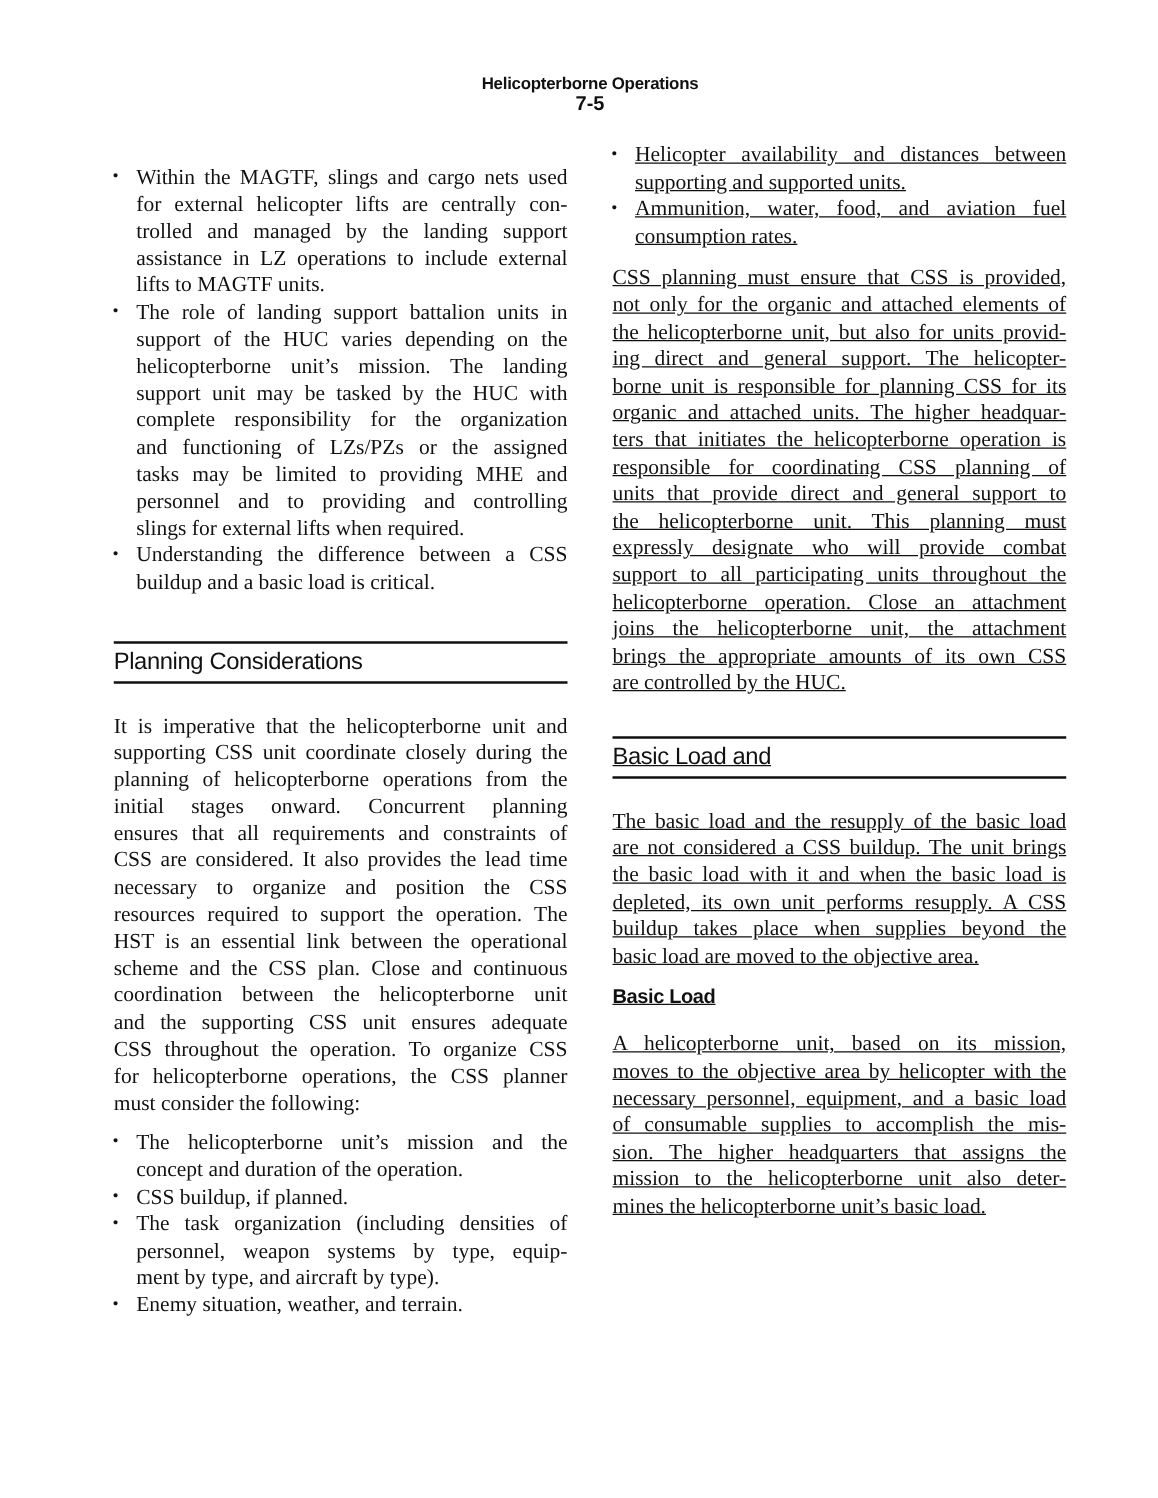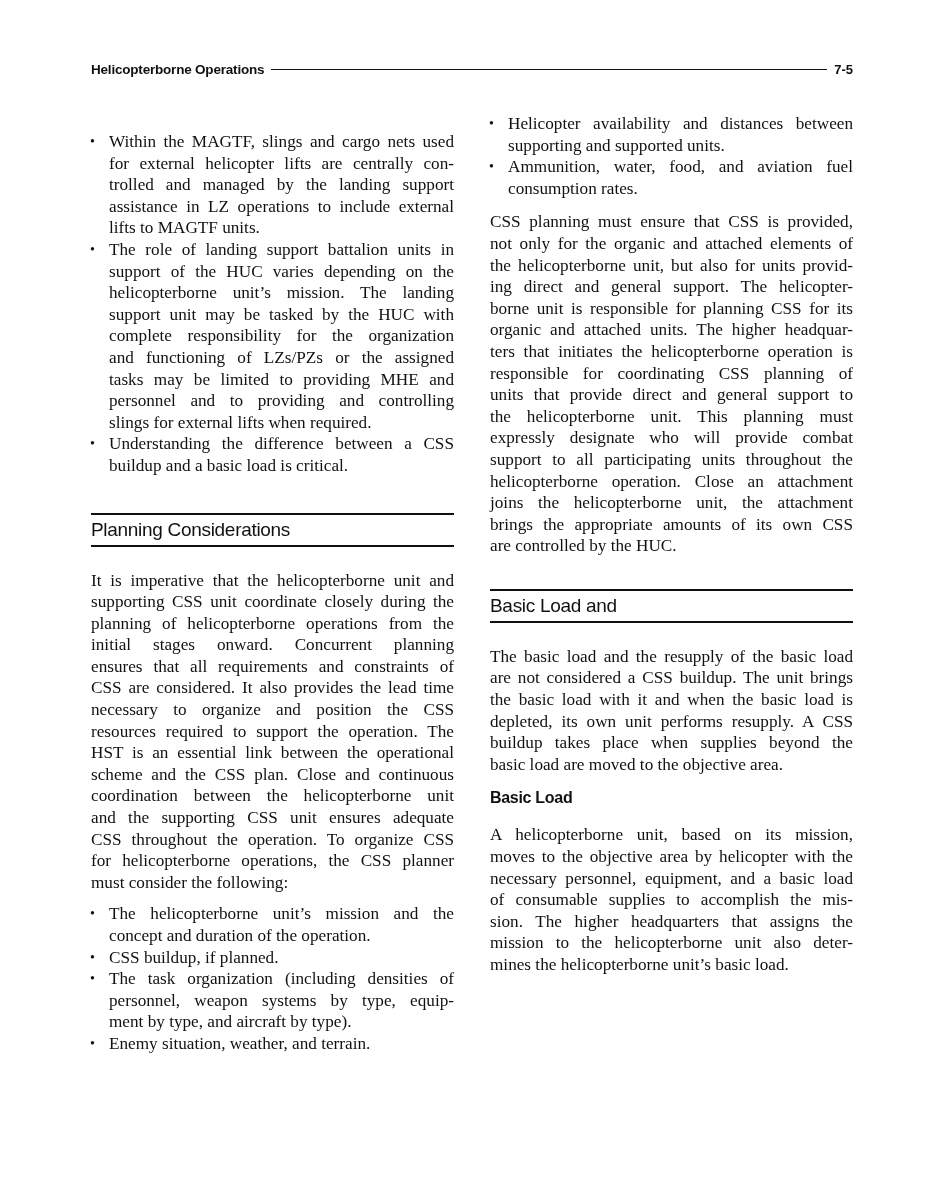--- a/index.html
+++ b/index.html
@@ -1,24 +1,24 @@
 <!DOCTYPE html>
 <html><head>
 <meta charset="utf-8">
 <style>
   html, body { margin: 0; padding: 0; background: #ffffff; }
   body { width: 926px; height: 1198px; position: relative; overflow: hidden; color: #111; }
-  .header { position: absolute; left: 91px; top: 59px; width: 762px; height: 20px; display: flex; align-items: center; }
+  .header { position: absolute; left: 91px; top: 59px; width: 762px; height: 20px; display: flex; align-items: center; flex-direction: column; }
   .header-title { font-family: "Liberation Sans", sans-serif; font-weight: bold; font-size: 13.5px; letter-spacing: -0.2px; white-space: nowrap; }
   .header-rule { flex: 1; height: 1.5px; background: #111; margin: 1px 7px 0 7px; }
-  .header-page { font-family: "Liberation Sans", sans-serif; font-weight: bold; font-size: 13px; white-space: nowrap; }
+  .header-page { font-family: "Liberation Sans", sans-serif; font-weight: bold; font-size: 16px; white-space: nowrap; }
 
   .col { position: absolute; font-family: "Liberation Serif", serif; font-size: 17.2px; line-height: 21.6px; }
   .col-left { left: 91px; top: 113px; width: 363px; margin-top: 18px; }
-  .col-right { left: 490px; top: 113px; width: 363px; }
+  .col-right { left: 490px; top: 113px; width: 363px; text-decoration: underline; }
 
   .bullets { margin: 0; padding: 0; list-style: none; }
   .bullets li { position: relative; padding-left: 18px; }
   .bullets li::before { content: "\2022"; position: absolute; left: -1px; top: 0; font-size: 14px; }
   .line { display: block; text-align: justify; text-align-last: justify; white-space: nowrap; height: 21.6px; }
   .line.last { text-align-last: left; }
 
   .para { margin: 0; }
   .section-title { border-top: 2.5px solid #111; border-bottom: 2.5px solid #111; font-family: "Liberation Sans", sans-serif; font-size: 19px; line-height: 22px; letter-spacing: -0.3px; padding: 4px 0 4px 0; }
   .sub-title { font-family: "Liberation Sans", sans-serif; font-weight: bold; font-size: 16px; letter-spacing: -0.3px; line-height: 20px; }

